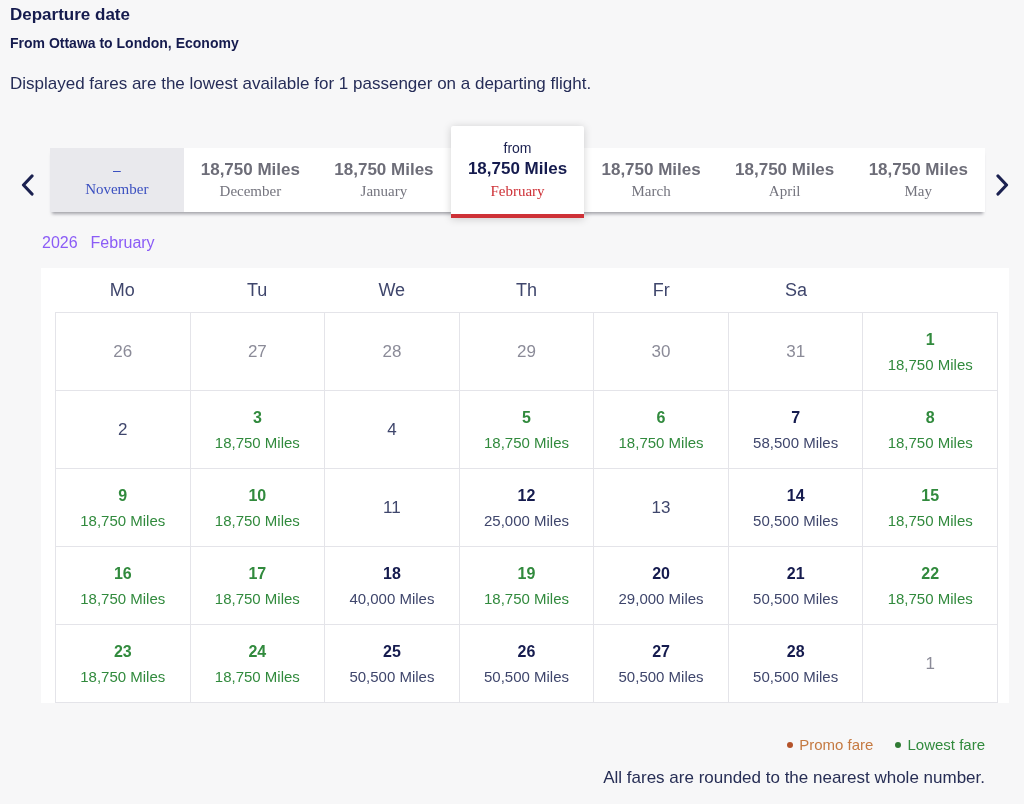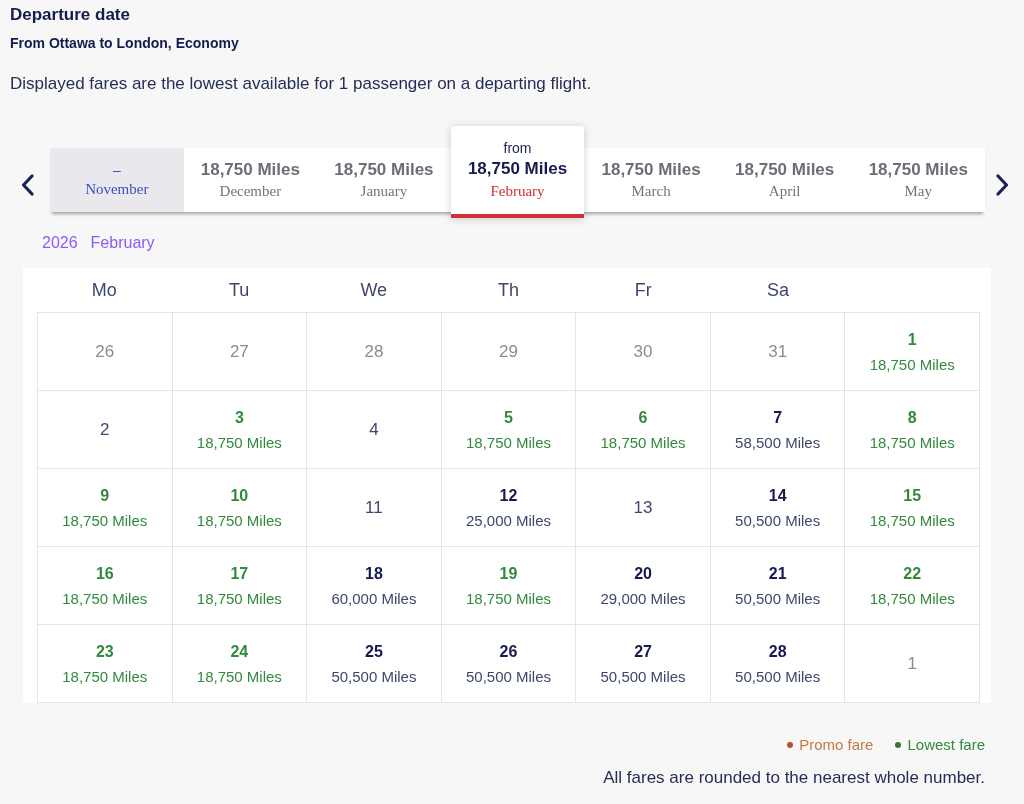--- a/index.html
+++ b/index.html
@@ -55,21 +55,21 @@
   .tab.selected .from  { font-size: 14px; color: #1b2150; line-height: 1.2; }
   .tab.selected .fare  { color: #151b4e; margin-top: 2px; }
   .tab.selected .month { color: #ce3137; margin-top: 4px; }
 
   
   .month-caption { position: absolute; left: 42px; top: 234px; font-size: 16px; font-weight: 400; color: #8b5cf6; }
   .month-caption .year { margin-right: 13px; }
 
   
   .calendar-panel {
-    position: absolute; left: 23px; top: 268px; width: 968px;
+    position: absolute; left: 41px; top: 268px; width: 968px;
     background: #ffffff;
   }
   .weekdays {
     display: grid; grid-template-columns: repeat(7, 1fr);
     height: 44px; margin: 0 11px 0 14px;
   }
   .wd { display: flex; align-items: center; justify-content: center; font-size: 18px; color: #3f466c; }
   .grid {
     display: grid; grid-template-columns: repeat(7, 1fr);
     margin: 0 11px 0 14px;
@@ -250,21 +250,21 @@
       <div class="cell lowest" data-interactable="true">
         <span class="day" data-interactable="false">16</span>
         <span class="fareline" data-interactable="false">18,750 Miles</span>
       </div>
       <div class="cell lowest" data-interactable="true">
         <span class="day" data-interactable="false">17</span>
         <span class="fareline" data-interactable="false">18,750 Miles</span>
       </div>
       <div class="cell standard" data-interactable="true">
         <span class="day" data-interactable="false">18</span>
-        <span class="fareline" data-interactable="false">60,000 Miles</span>
+        <span class="fareline" data-interactable="false">40,000 Miles</span>
       </div>
       <div class="cell lowest" data-interactable="true">
         <span class="day" data-interactable="false">19</span>
         <span class="fareline" data-interactable="false">18,750 Miles</span>
       </div>
       <div class="cell standard" data-interactable="true">
         <span class="day" data-interactable="false">20</span>
         <span class="fareline" data-interactable="false">29,000 Miles</span>
       </div>
       <div class="cell standard" data-interactable="true">

